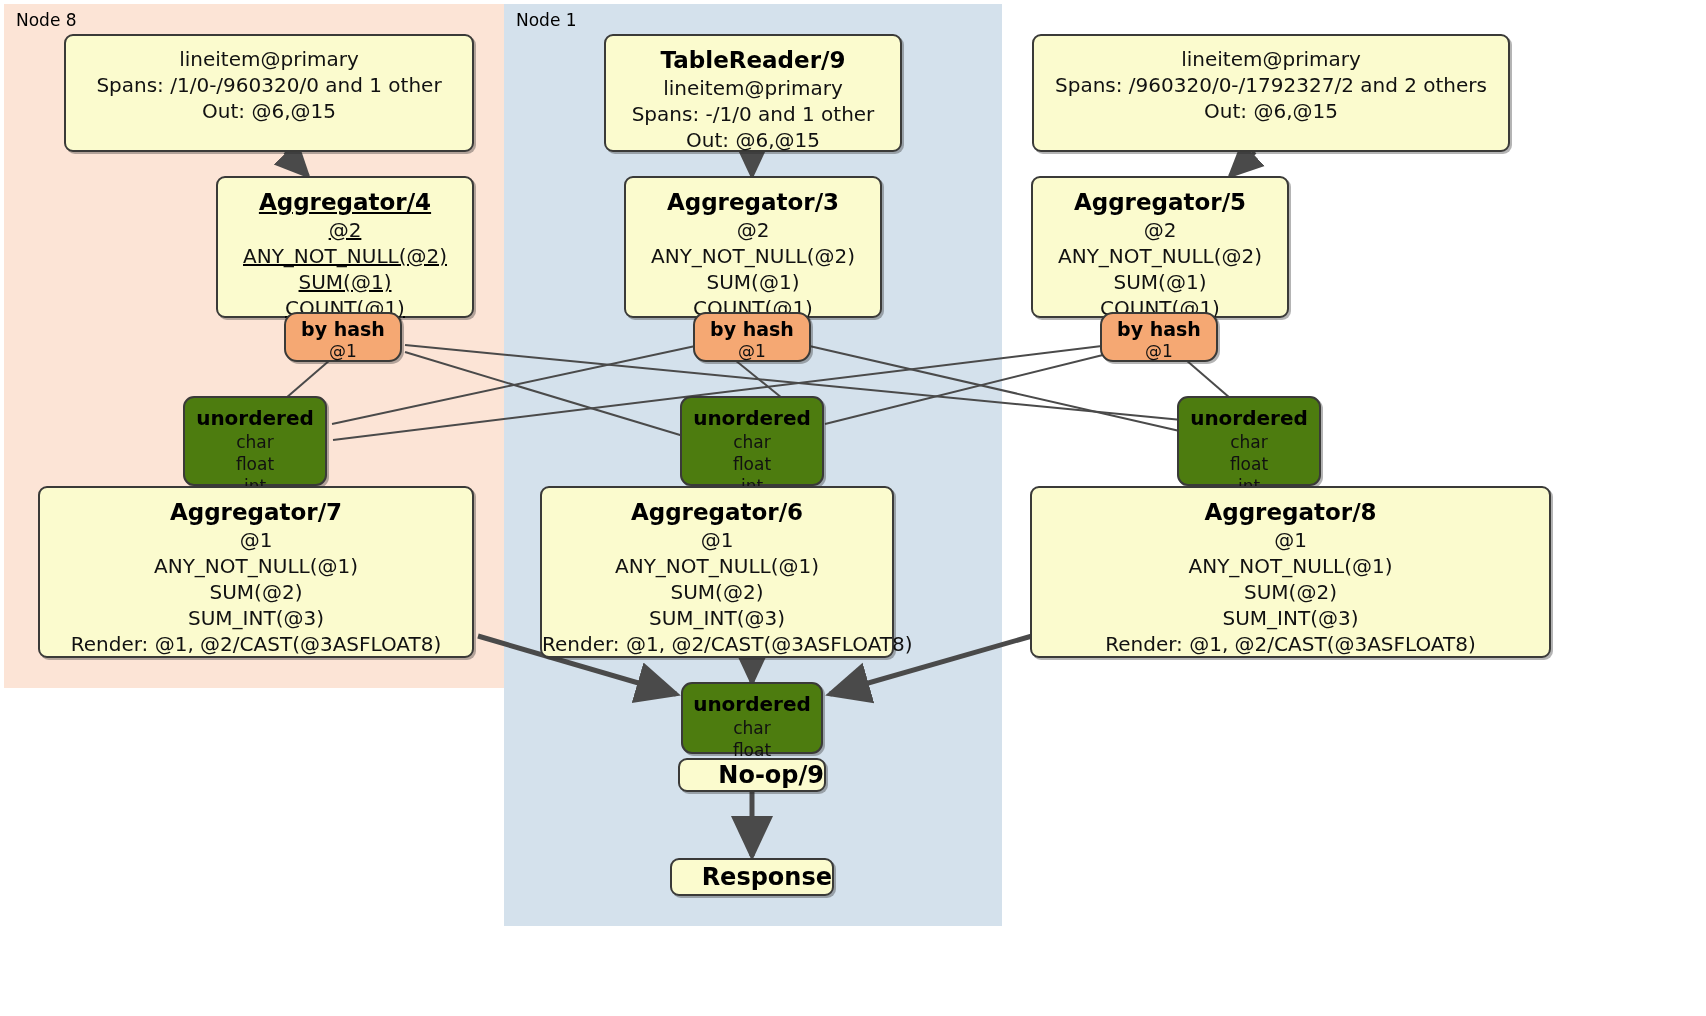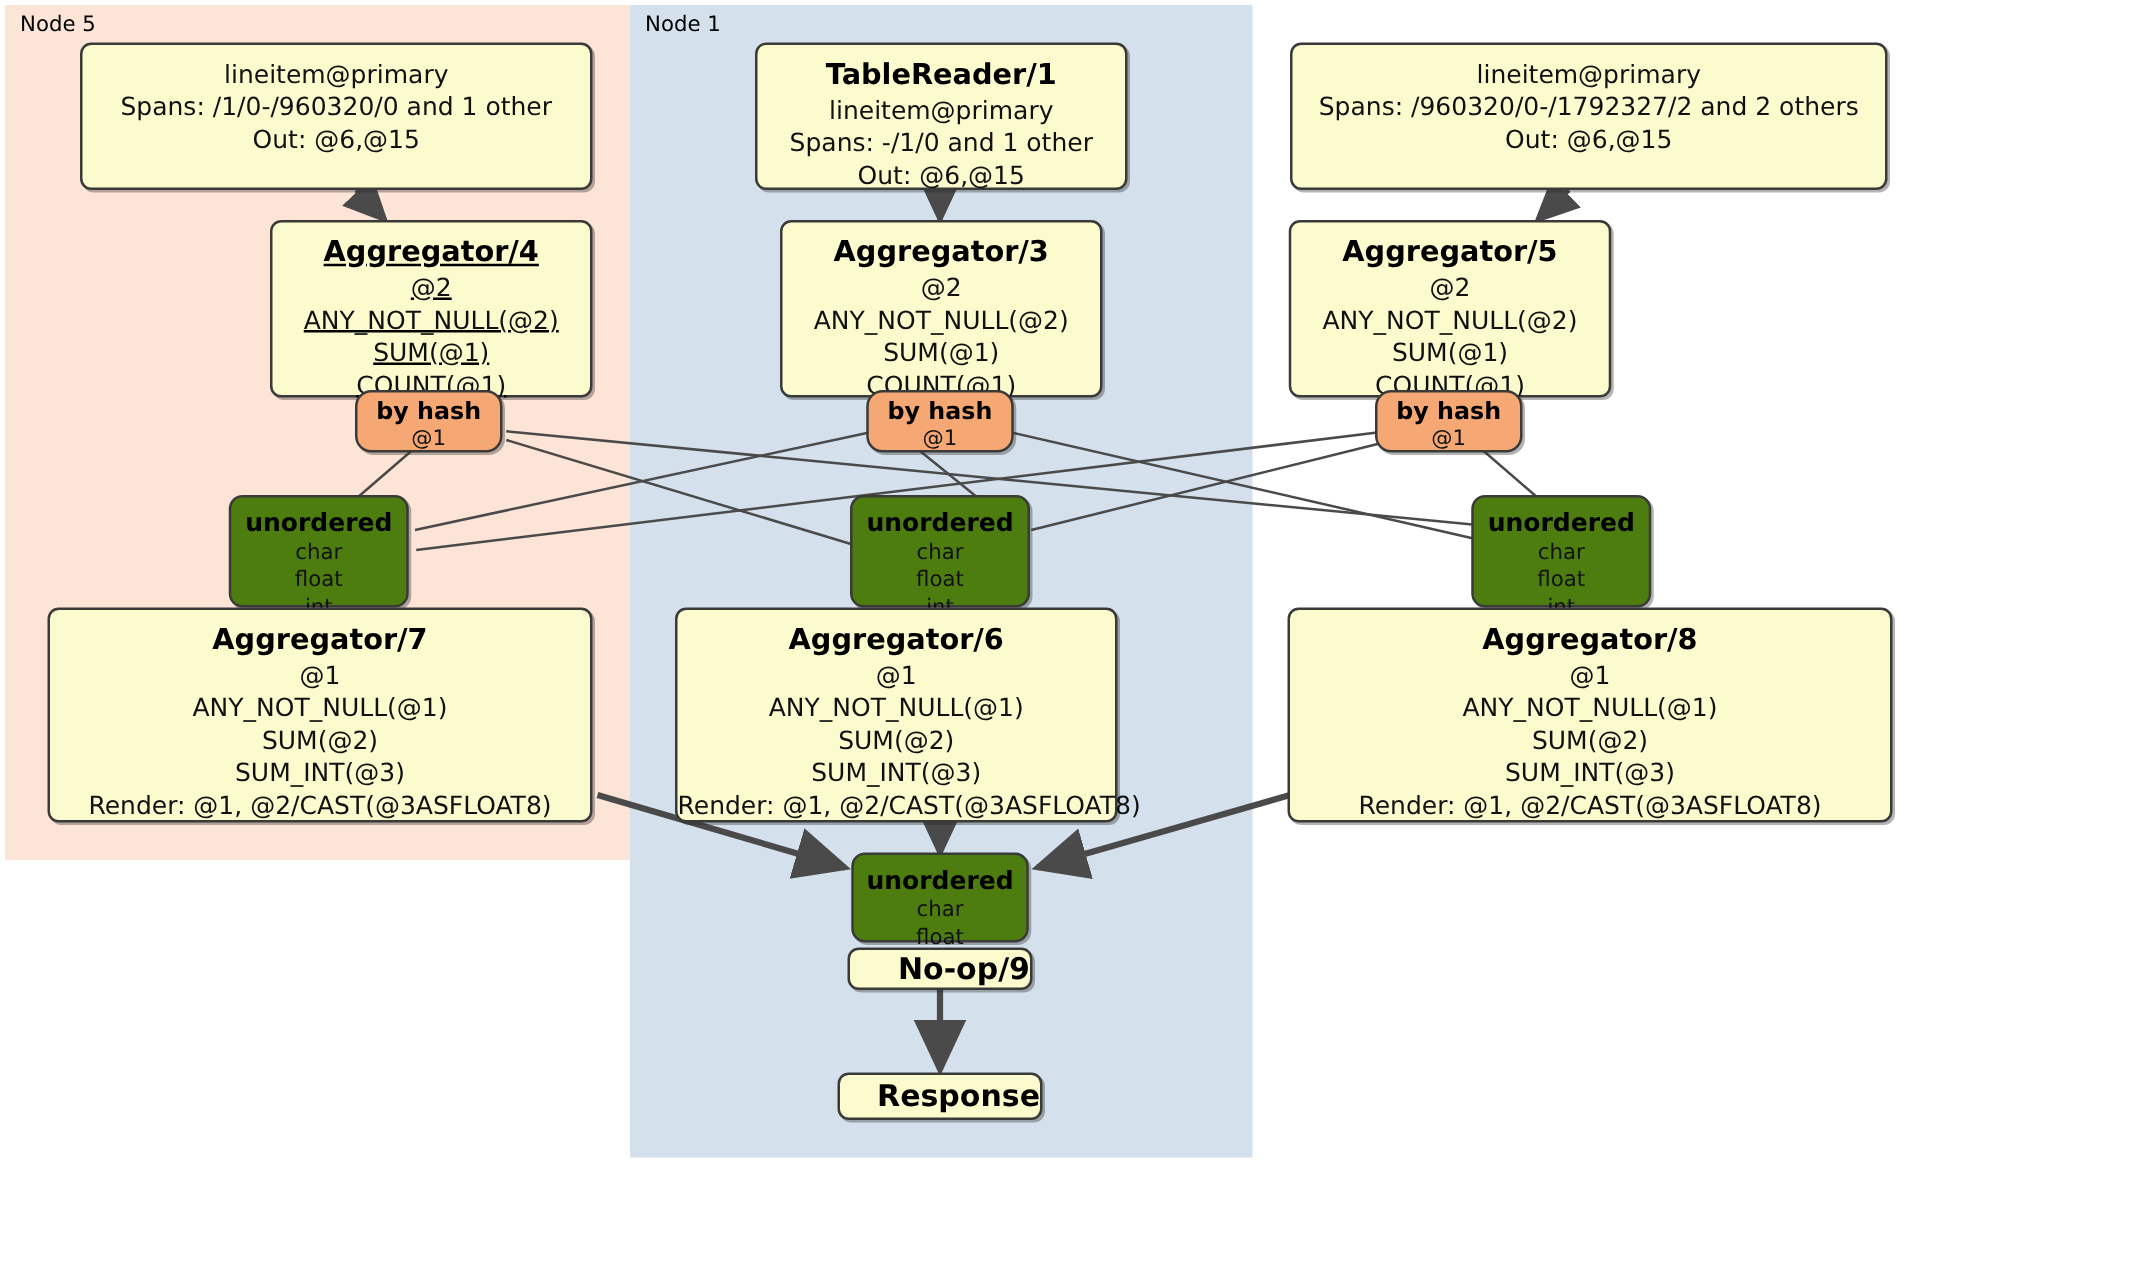--- a/index.html
+++ b/index.html
@@ -37,21 +37,21 @@
   svg.edges{position:absolute;left:0;top:0;width:1706px;height:1016px;
             pointer-events:none;}
   .z1{z-index:1}.z2{z-index:2}.z3{z-index:3}.z4{z-index:4}.z5{z-index:5}
 </style>
 </head>
 <body>
 
 <div id="stage">
 
   <div class="node-panel z1" style="left:4px;top:4px;width:500px;height:684px;background:#fce4d6;">
-    <span class="node-label">Node 5</span>
+    <span class="node-label">Node 8</span>
   </div>
 
   <div class="node-panel z1" style="left:504px;top:4px;width:498px;height:922px;background:#d4e1ec;">
     <span class="node-label">Node 1</span>
   </div>
 
 
   <svg class="edges z2" viewBox="0 0 1706 1016">
     <defs>
       <marker id="ah" markerWidth="9" markerHeight="9" refX="7.2" refY="4.5" orient="auto" markerUnits="strokeWidth">
@@ -113,21 +113,21 @@
   <div class="box z5" style="left:38px;top:486px;width:436px;height:172px;padding-top:10px;">
     <div class="ttl">Aggregator/7</div>
     <div class="ln">@1</div>
     <div class="ln">ANY_NOT_NULL(@1)</div>
     <div class="ln">SUM(@2)</div>
     <div class="ln">SUM_INT(@3)</div>
     <div class="ln">Render: @1, @2/CAST(@3ASFLOAT8)</div>
   </div>
 
   <div class="box z3" style="left:604px;top:34px;width:298px;height:118px;padding-top:10px;">
-    <div class="ttl">TableReader/1</div>
+    <div class="ttl">TableReader/9</div>
     <div class="ln">lineitem@primary</div>
     <div class="ln">Spans: -/1/0 and 1 other</div>
     <div class="ln">Out: @6,@15</div>
   </div>
 
   <div class="box z3" style="left:624px;top:176px;width:258px;height:142px;padding-top:10px;">
     <div class="ttl">Aggregator/3</div>
     <div class="ln">@2</div>
     <div class="ln">ANY_NOT_NULL(@2)</div>
     <div class="ln">SUM(@1)</div>
@@ -188,21 +188,21 @@
     <div class="ln">@1</div>
   </div>
 
   <div class="sync z4" style="left:1177px;top:396px;width:144px;height:90px;padding-top:7px;">
     <div class="ttl">unordered</div>
     <div class="ln">char</div>
     <div class="ln">float</div>
     <div class="ln">int</div>
   </div>
 
-  <div class="box z5" style="left:1030px;top:486px;width:484px;height:172px;padding-top:10px;">
+  <div class="box z5" style="left:1030px;top:486px;width:521px;height:172px;padding-top:10px;">
     <div class="ttl">Aggregator/8</div>
     <div class="ln">@1</div>
     <div class="ln">ANY_NOT_NULL(@1)</div>
     <div class="ln">SUM(@2)</div>
     <div class="ln">SUM_INT(@3)</div>
     <div class="ln">Render: @1, @2/CAST(@3ASFLOAT8)</div>
   </div>
 
 </div>
 

